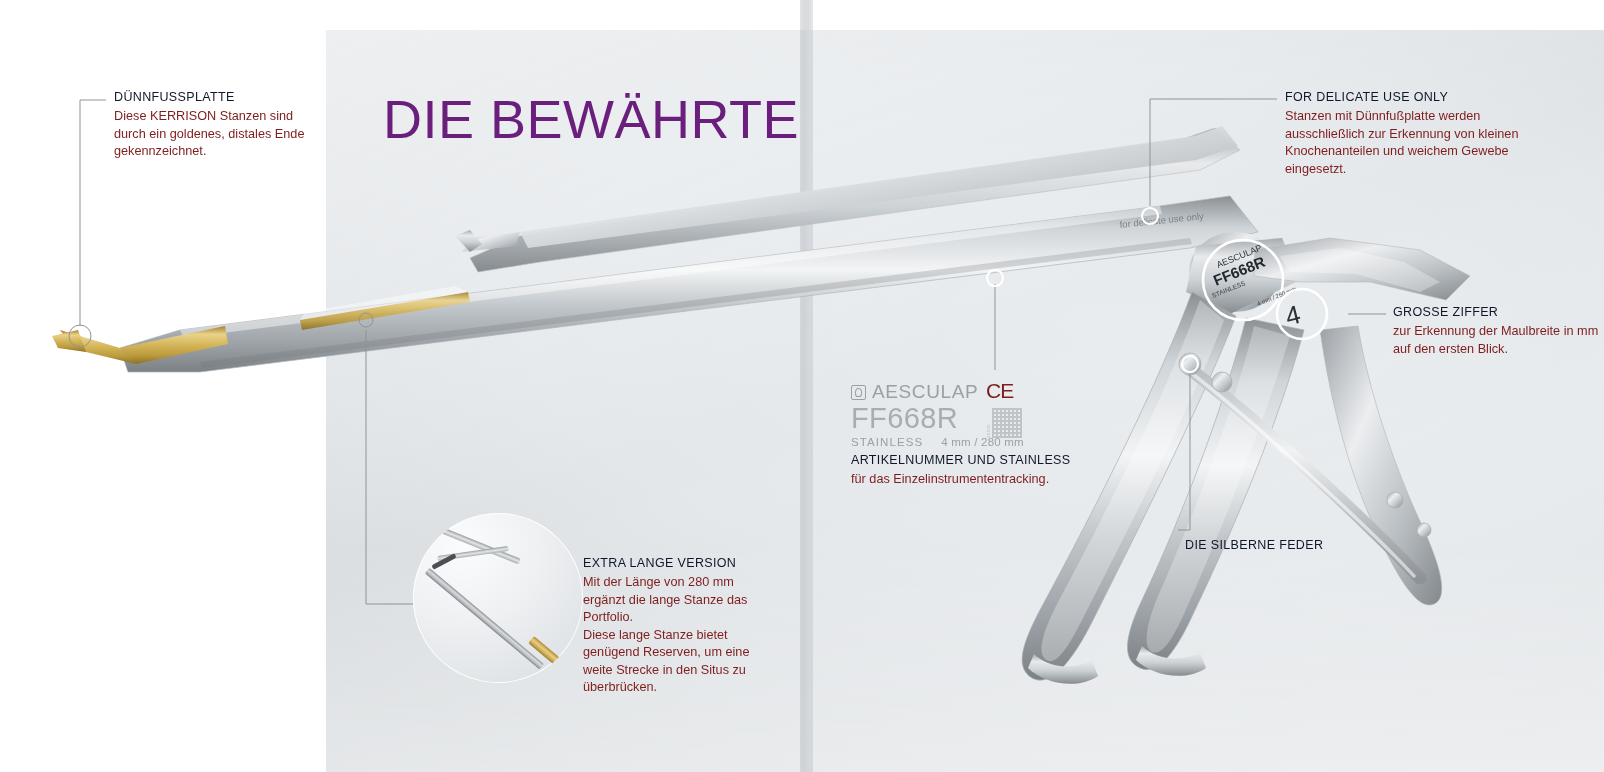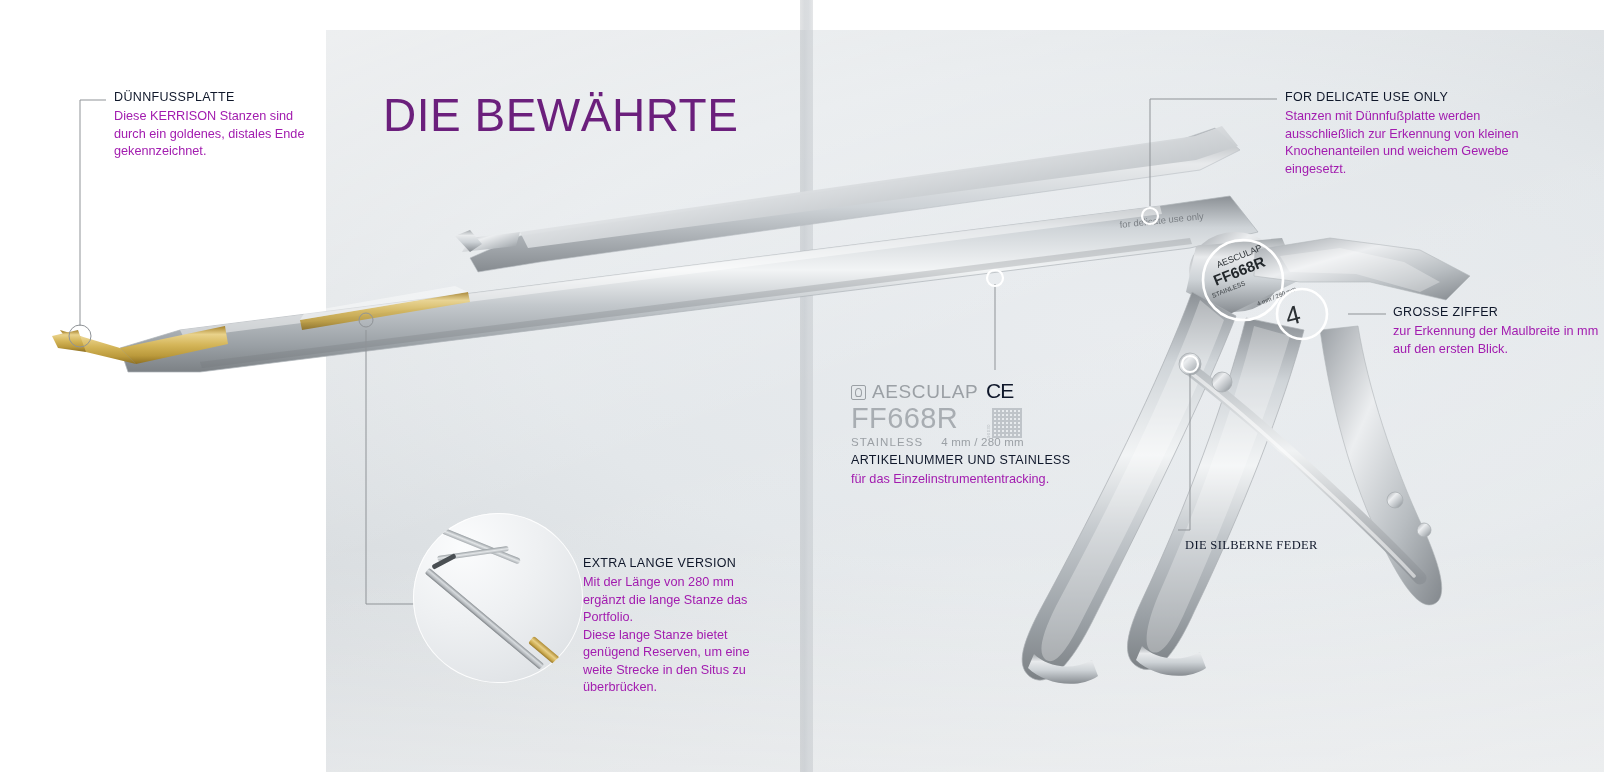--- a/index.html
+++ b/index.html
@@ -27,38 +27,38 @@
     background:linear-gradient(to bottom, rgba(255,255,255,0) 0%, rgba(255,255,255,.35) 100%);
   }
   .gutter{
     position:absolute;left:800px;top:0;width:13px;height:772px;
     background:linear-gradient(to right, rgba(150,155,160,.28) 0%, rgba(185,190,195,.55) 35%, rgba(205,209,213,.75) 65%, rgba(170,175,180,.30) 100%);
   }
 
   
   .headline{
     position:absolute;left:383px;top:88px;
-    font-size:46px;letter-spacing:.5px;color:#6b1f7c;
+    font-size:54px;letter-spacing:.5px;color:#6b1f7c;
     font-weight:400;white-space:nowrap;
   }
 
   
   .callout{position:absolute;width:230px;}
   .callout .c-title{
     color:#0f172a;font-size:12.5px;letter-spacing:.35px;
     font-weight:400;margin:0 0 3px 0;line-height:15px;white-space:nowrap;
   }
   .callout .c-body{
-    color:#a21caf;font-size:12.7px;line-height:17.5px;margin:0;
+    color:#7f1d1d;font-size:12.7px;line-height:17.5px;margin:0;
   }
   .c-left   {left:114px;top:90px;width:200px;}
   .c-topright{left:1285px;top:90px;width:235px;}
   .c-ziffer {left:1393px;top:305px;width:215px;}
   .c-extra  {left:583px;top:556px;width:175px;}
-  .c-feder  {left:1185px;top:538px;width:200px;font-family:Liberation Serif, serif;}
+  .c-feder  {left:1185px;top:538px;width:200px;}
   .c-article{left:851px;top:453px;width:230px;}
 
   
   .art{position:absolute;left:0;top:0;width:1604px;height:772px;pointer-events:none;}
 
   
   .label-block{position:absolute;left:851px;top:382px;width:175px;color:#9ba0a5;}
   .lb-row1{display:flex;align-items:center;gap:6px;}
   .lb-brandmark{
     width:13px;height:13px;border:1.4px solid #9ba0a5;border-radius:2px;
@@ -68,21 +68,21 @@
     content:"";position:absolute;left:3px;top:2px;width:5px;height:7px;
     border:1.2px solid #9ba0a5;border-radius:50% 50% 40% 40%;
   }
   .lb-brand{font-size:19px;letter-spacing:.6px;color:#9ba0a5;line-height:20px;}
   .lb-art{font-size:29px;letter-spacing:.4px;color:#a8adb2;line-height:31px;margin-top:1px;}
   .lb-row3{display:flex;align-items:baseline;gap:18px;margin-top:2px;}
   .lb-stainless{font-size:11.5px;letter-spacing:1.1px;color:#9ba0a5;}
   .lb-size{font-size:11.5px;letter-spacing:.2px;color:#9ba0a5;}
   .dm{position:absolute;}
 
-  .ce-mark{font-size:21px;color:#0f172a;letter-spacing:-1px;line-height:21px;}
+  .ce-mark{font-size:21px;color:#7f1d1d;letter-spacing:-1px;line-height:21px;}
 
   
   .datamatrix{
     width:30px;height:30px;
     background-image:
       repeating-linear-gradient(0deg,  #b9bec3 0 2px, transparent 2px 4px),
       repeating-linear-gradient(90deg, #b9bec3 0 2px, transparent 2px 4px);
     opacity:.85;
   }
   .dm-side{

